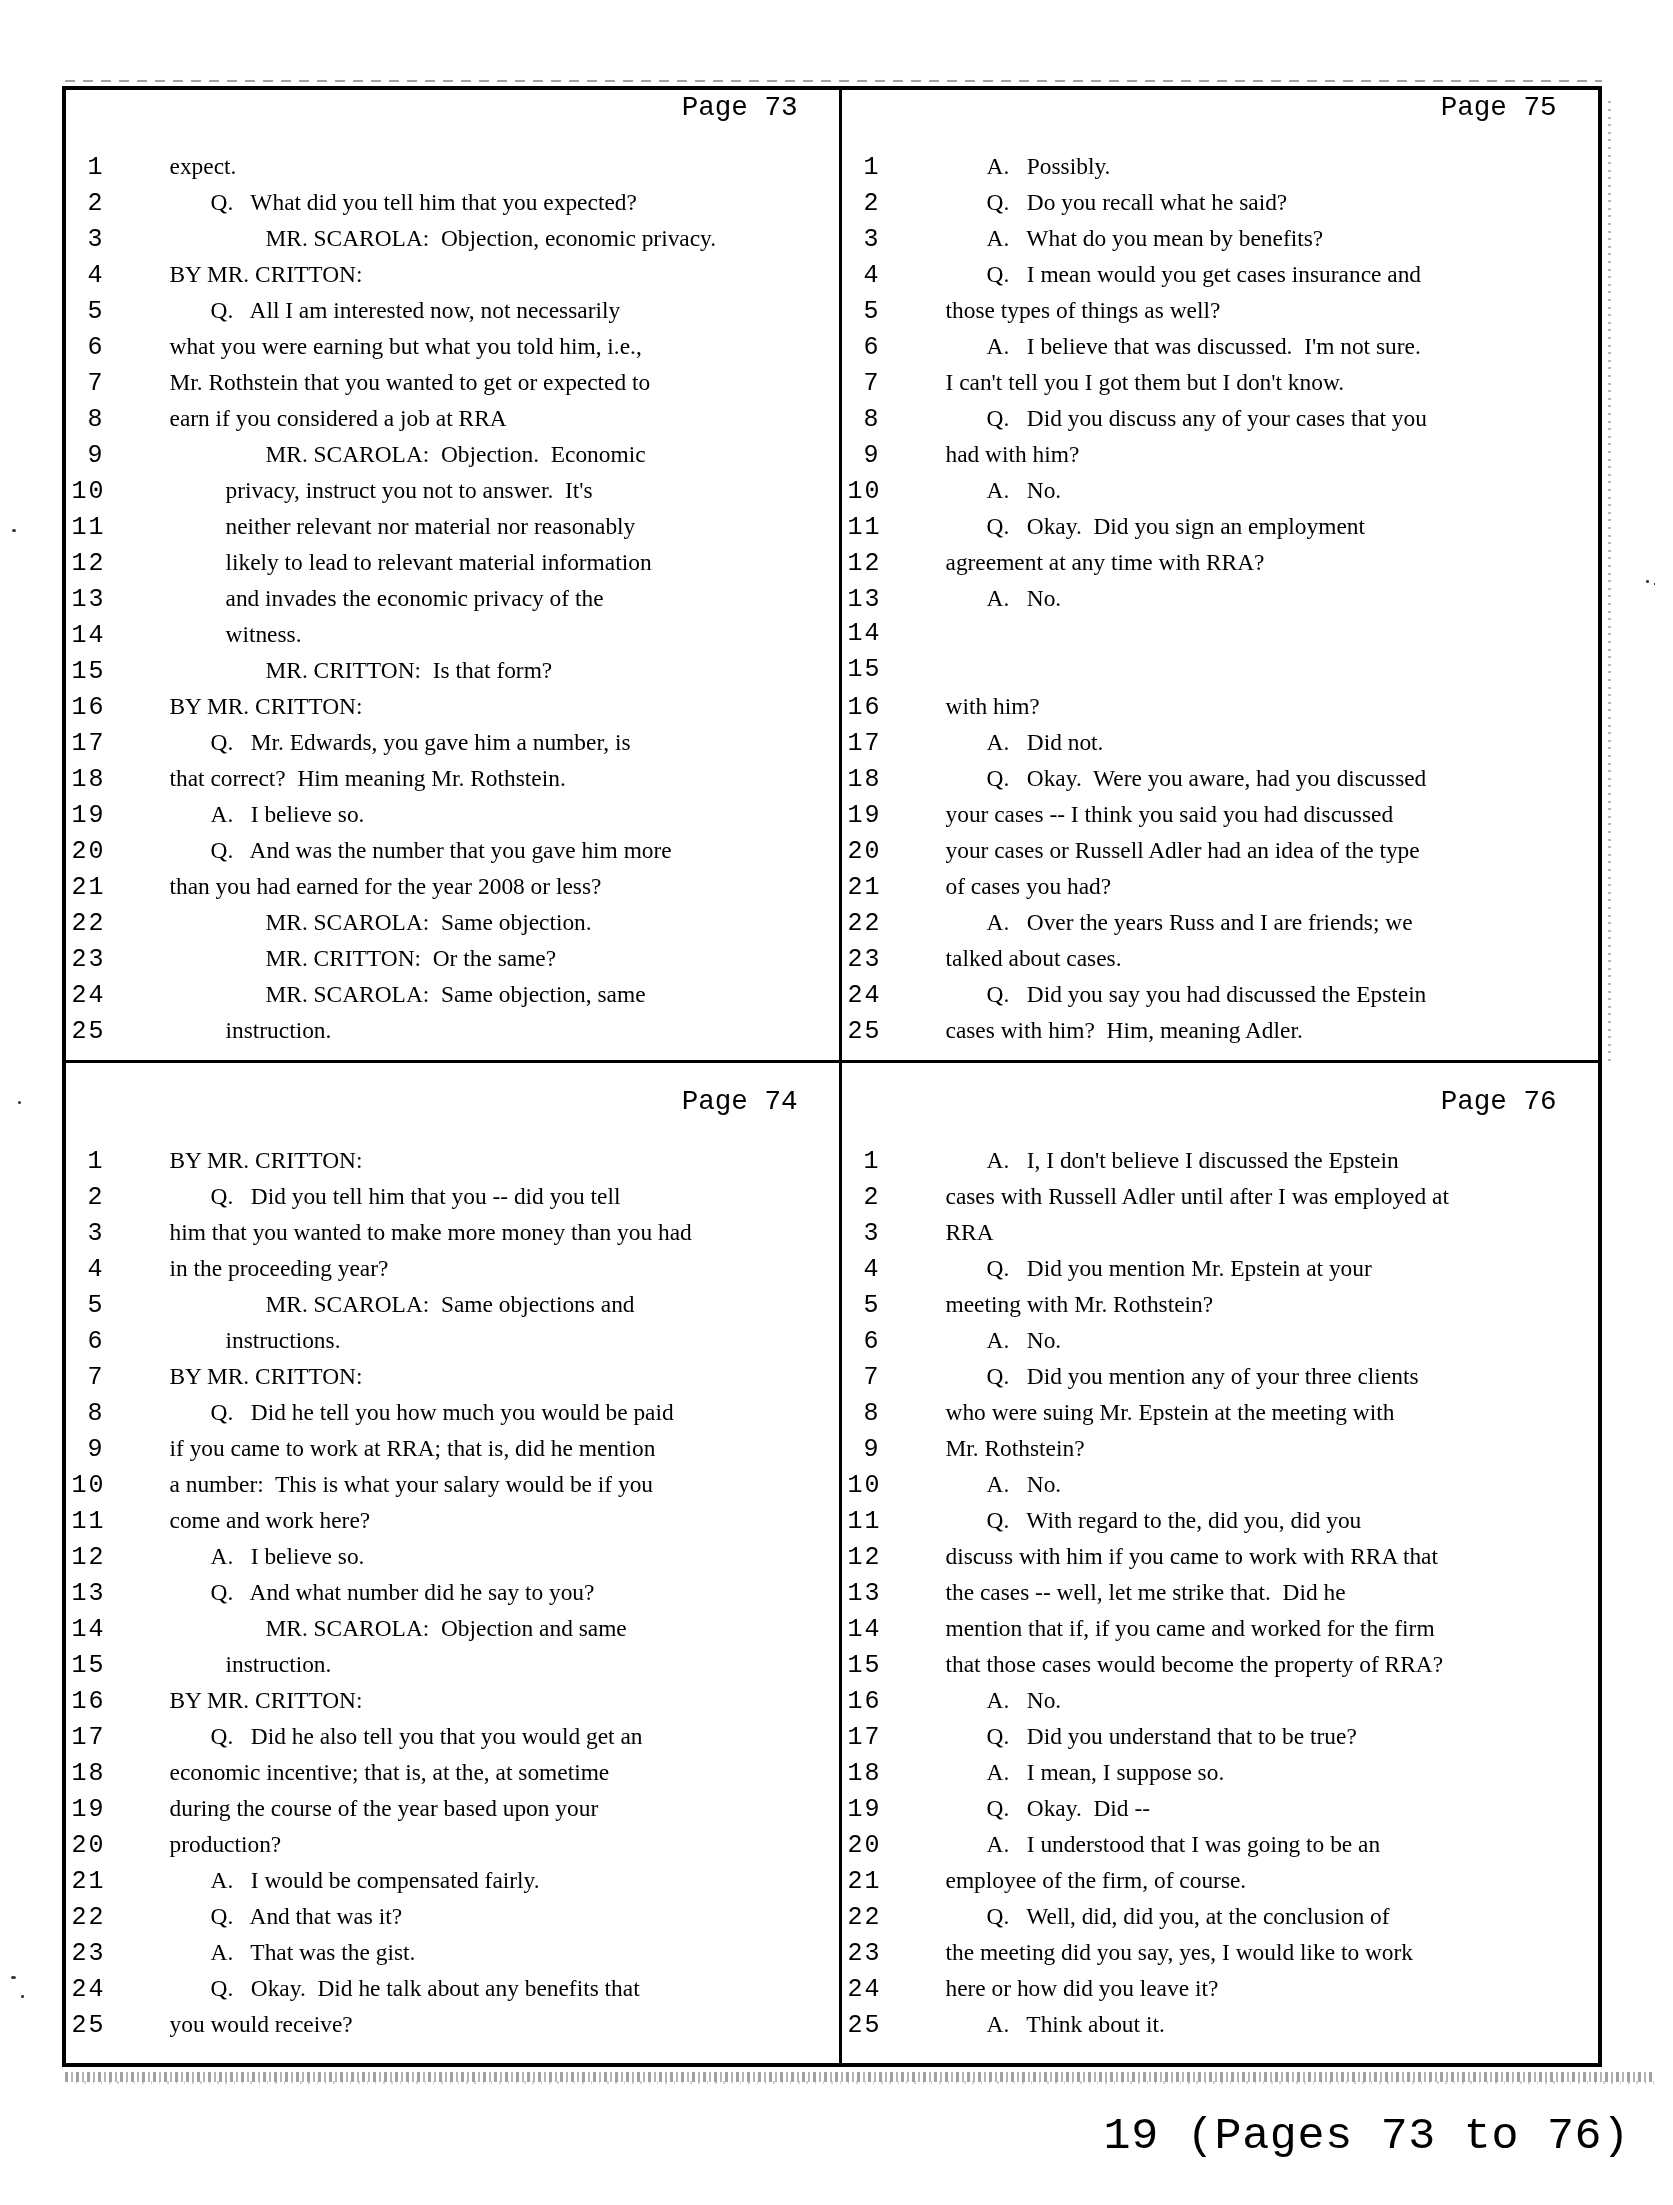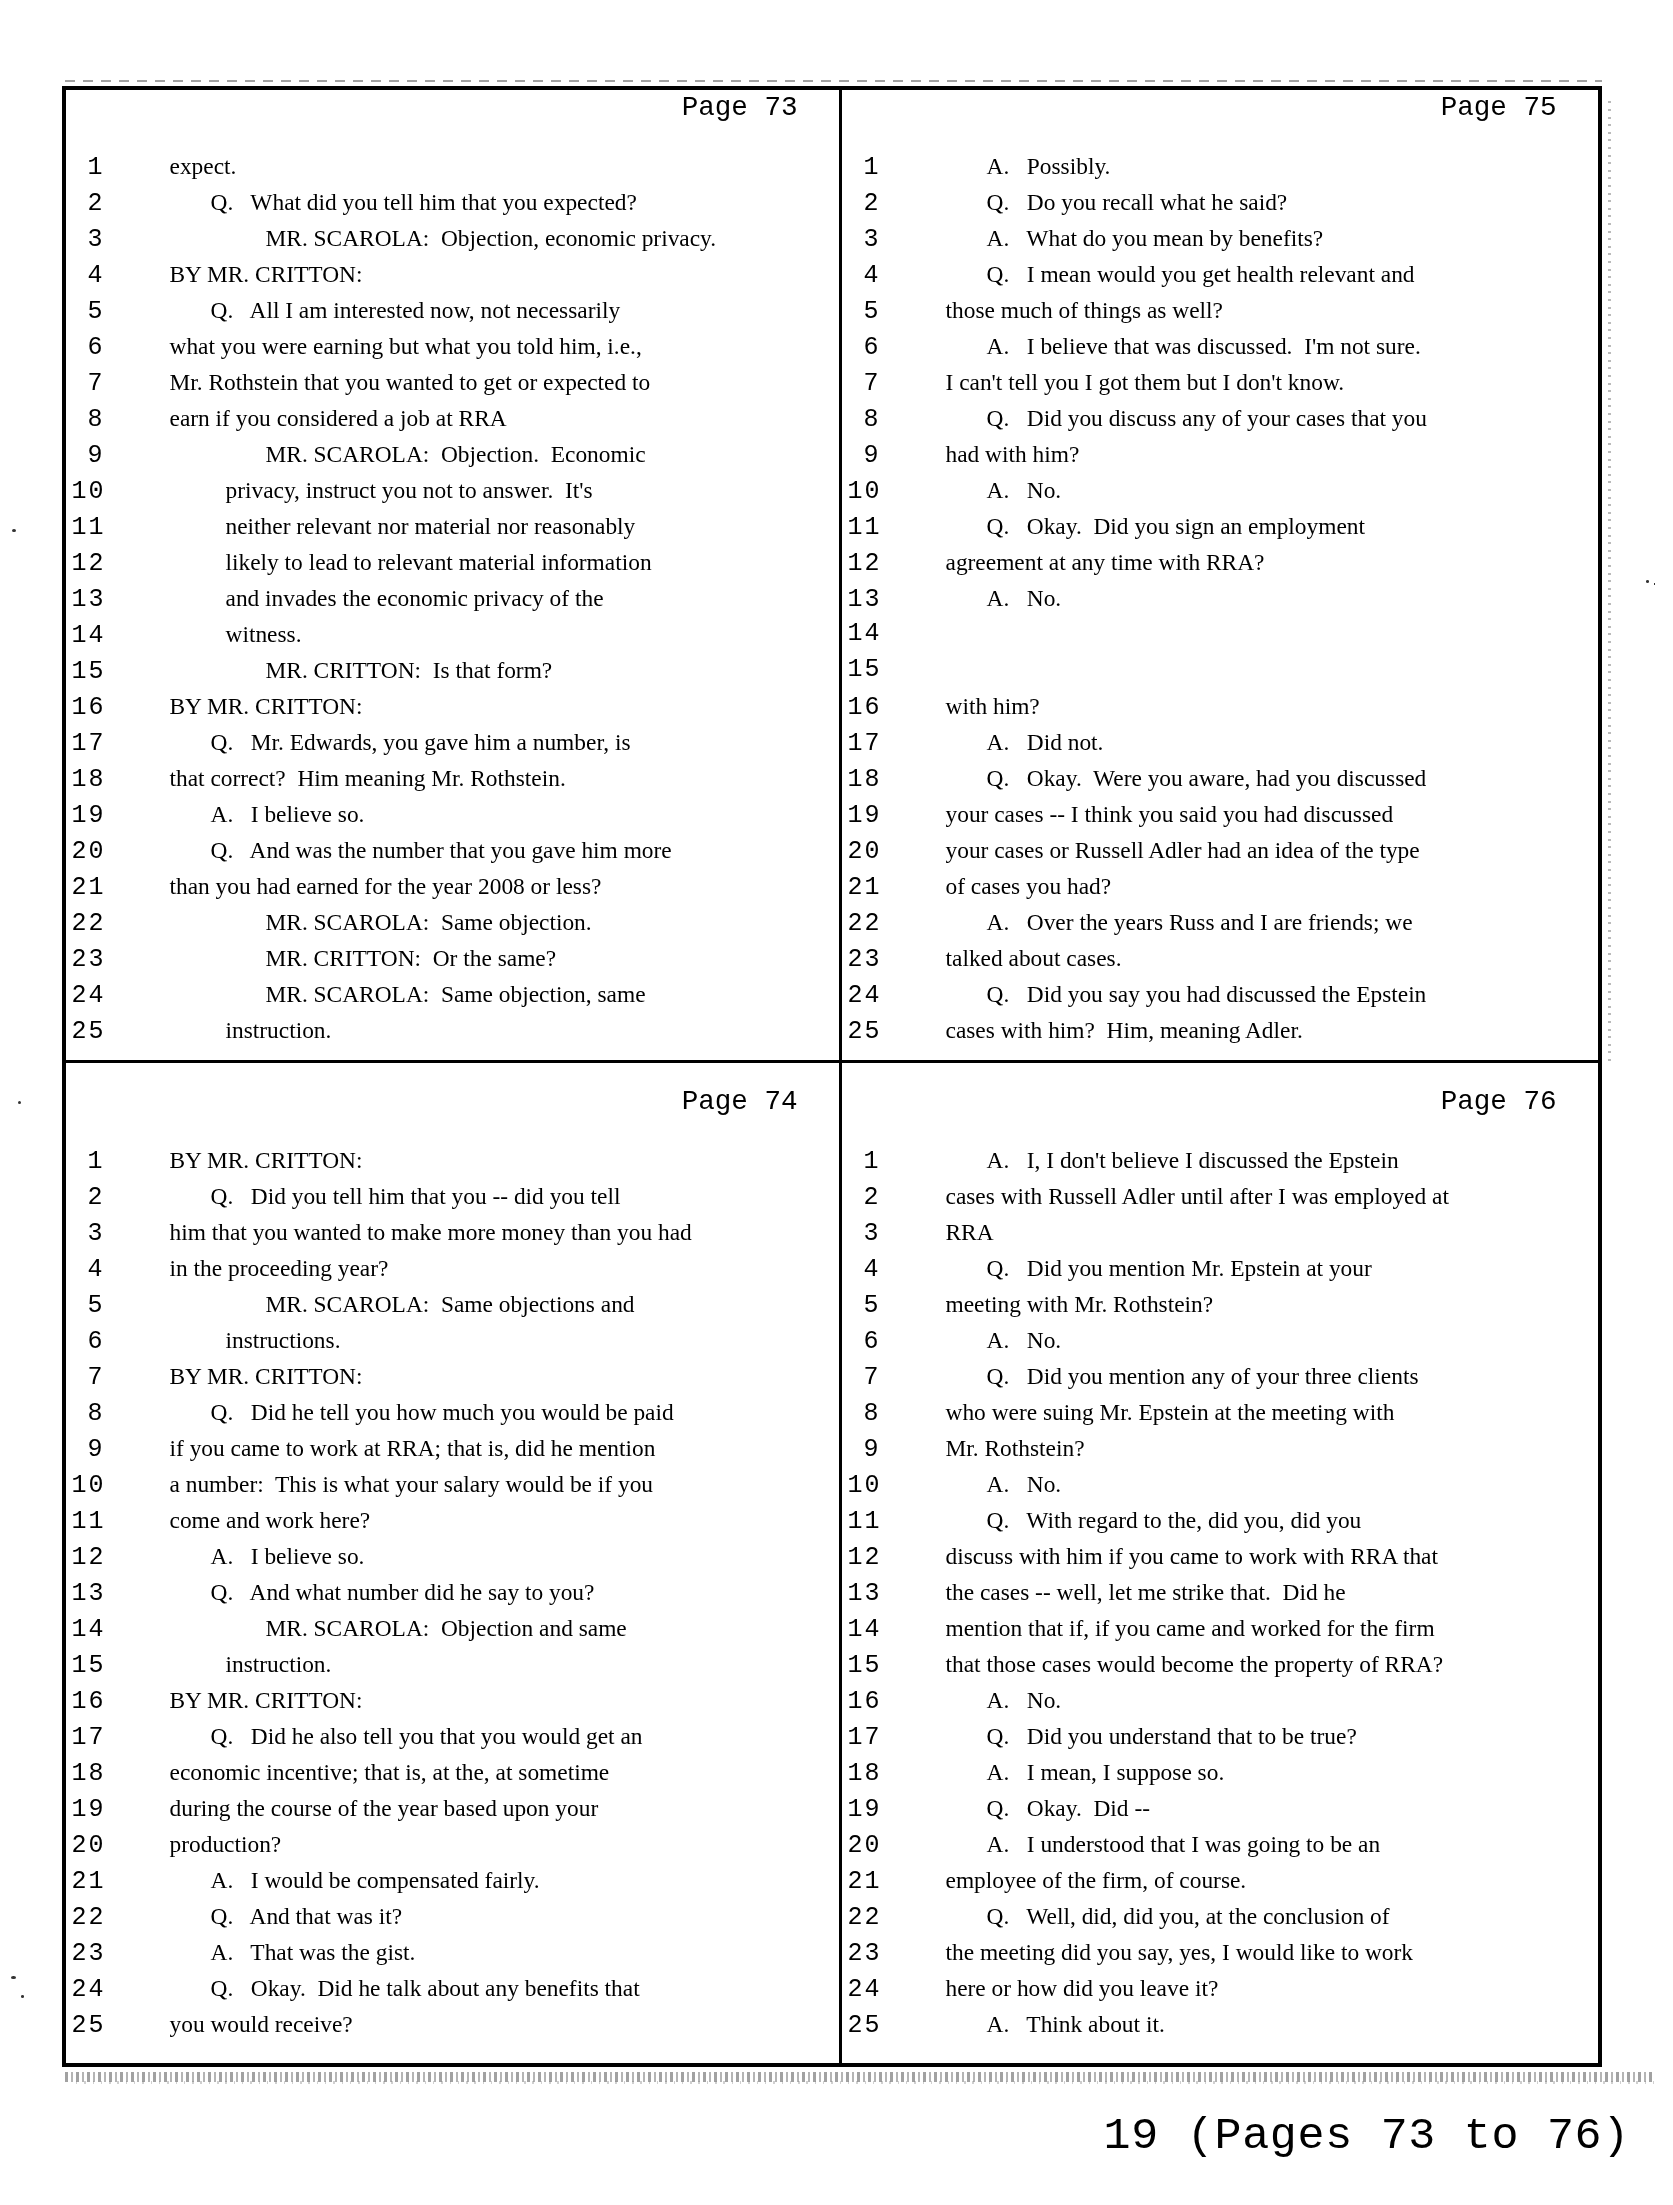--- a/index.html
+++ b/index.html
@@ -209,25 +209,25 @@
           <div class="line i1">
             <span class="num">2</span>
             <span class="txt">Q.   Do you recall what he said?</span>
           </div>
           <div class="line i1">
             <span class="num">3</span>
             <span class="txt">A.   What do you mean by benefits?</span>
           </div>
           <div class="line i1">
             <span class="num">4</span>
-            <span class="txt">Q.   I mean would you get health relevant and</span>
+            <span class="txt">Q.   I mean would you get cases insurance and</span>
           </div>
           <div class="line i0">
             <span class="num">5</span>
-            <span class="txt">those much of things as well?</span>
+            <span class="txt">those types of things as well?</span>
           </div>
           <div class="line i1">
             <span class="num">6</span>
             <span class="txt">A.   I believe that was discussed.  I'm not sure.</span>
           </div>
           <div class="line i0">
             <span class="num">7</span>
             <span class="txt">I can't tell you I got them but I don't know.</span>
           </div>
           <div class="line i1">

